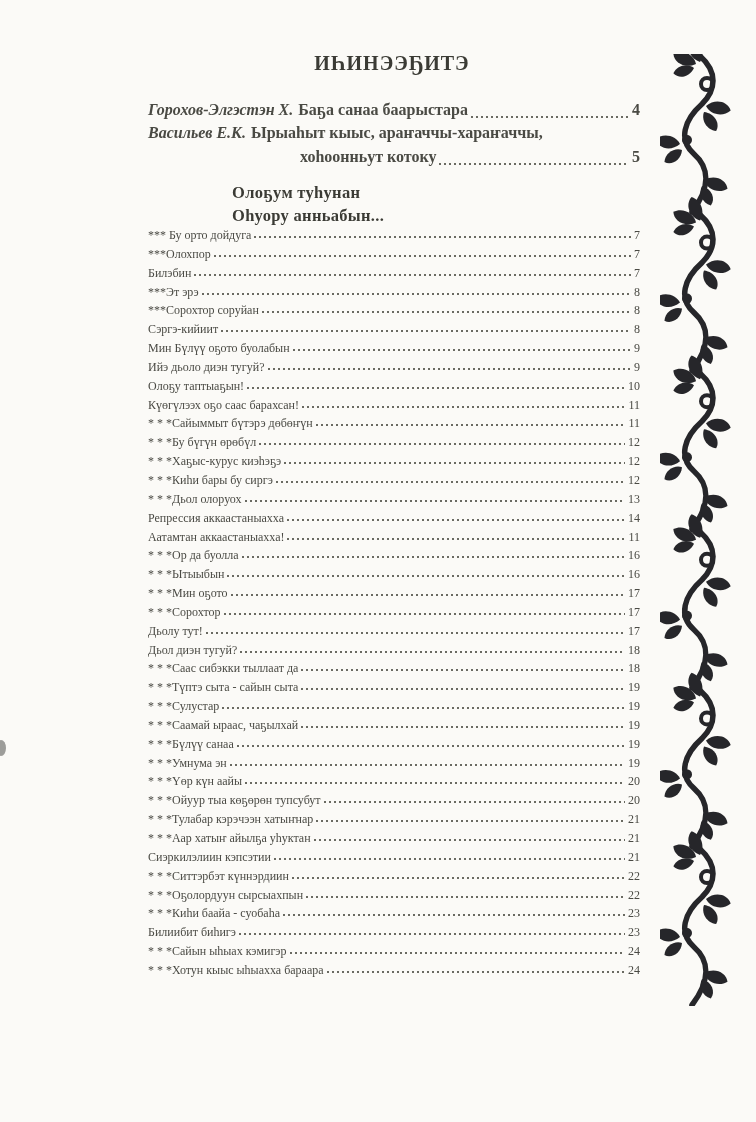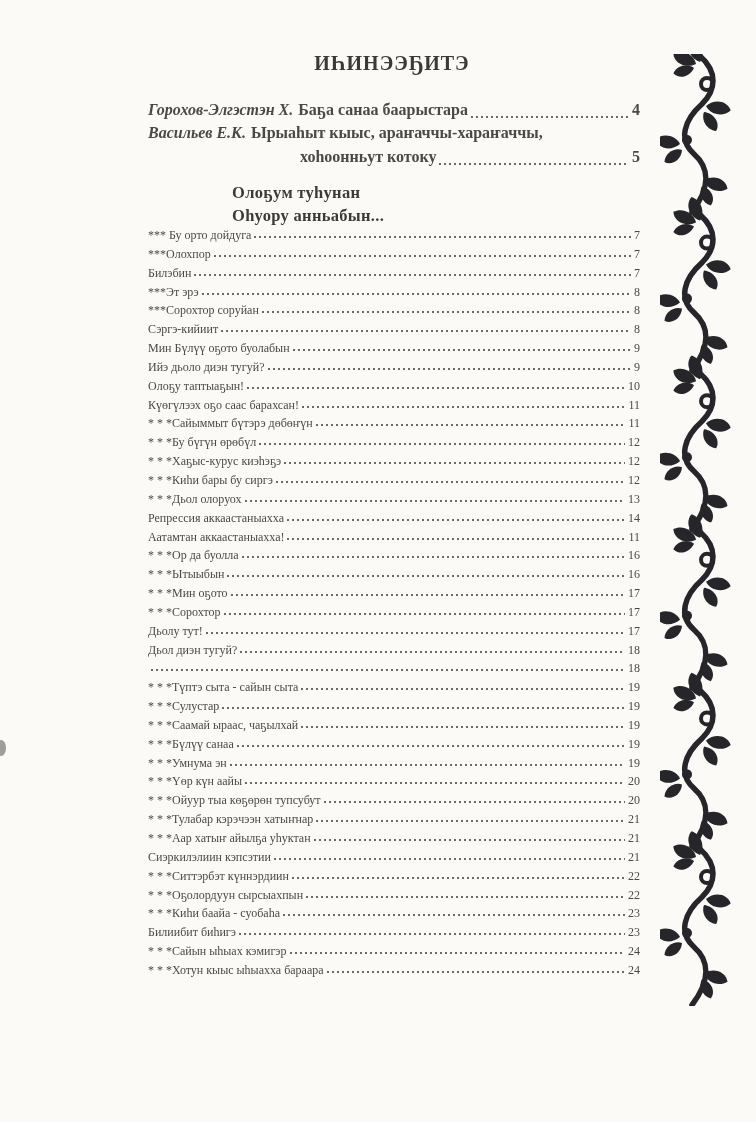--- a/index.html
+++ b/index.html
@@ -229,20 +229,21 @@
     <span class="toc-page">17</span>
   </div>
 
   <div class="toc-row">
     <span class="toc-label">Дьол диэн тугуй?</span>
     <span class="leader"></span>
     <span class="toc-page">18</span>
   </div>
 
   <div class="toc-row">
+    <span class="toc-label">* * *Саас сибэкки тыллаат да</span>
     <span class="leader"></span>
     <span class="toc-page">18</span>
   </div>
 
   <div class="toc-row">
     <span class="toc-label">* * *Түптэ сыта - сайын сыта</span>
     <span class="leader"></span>
     <span class="toc-page">19</span>
   </div>
 

